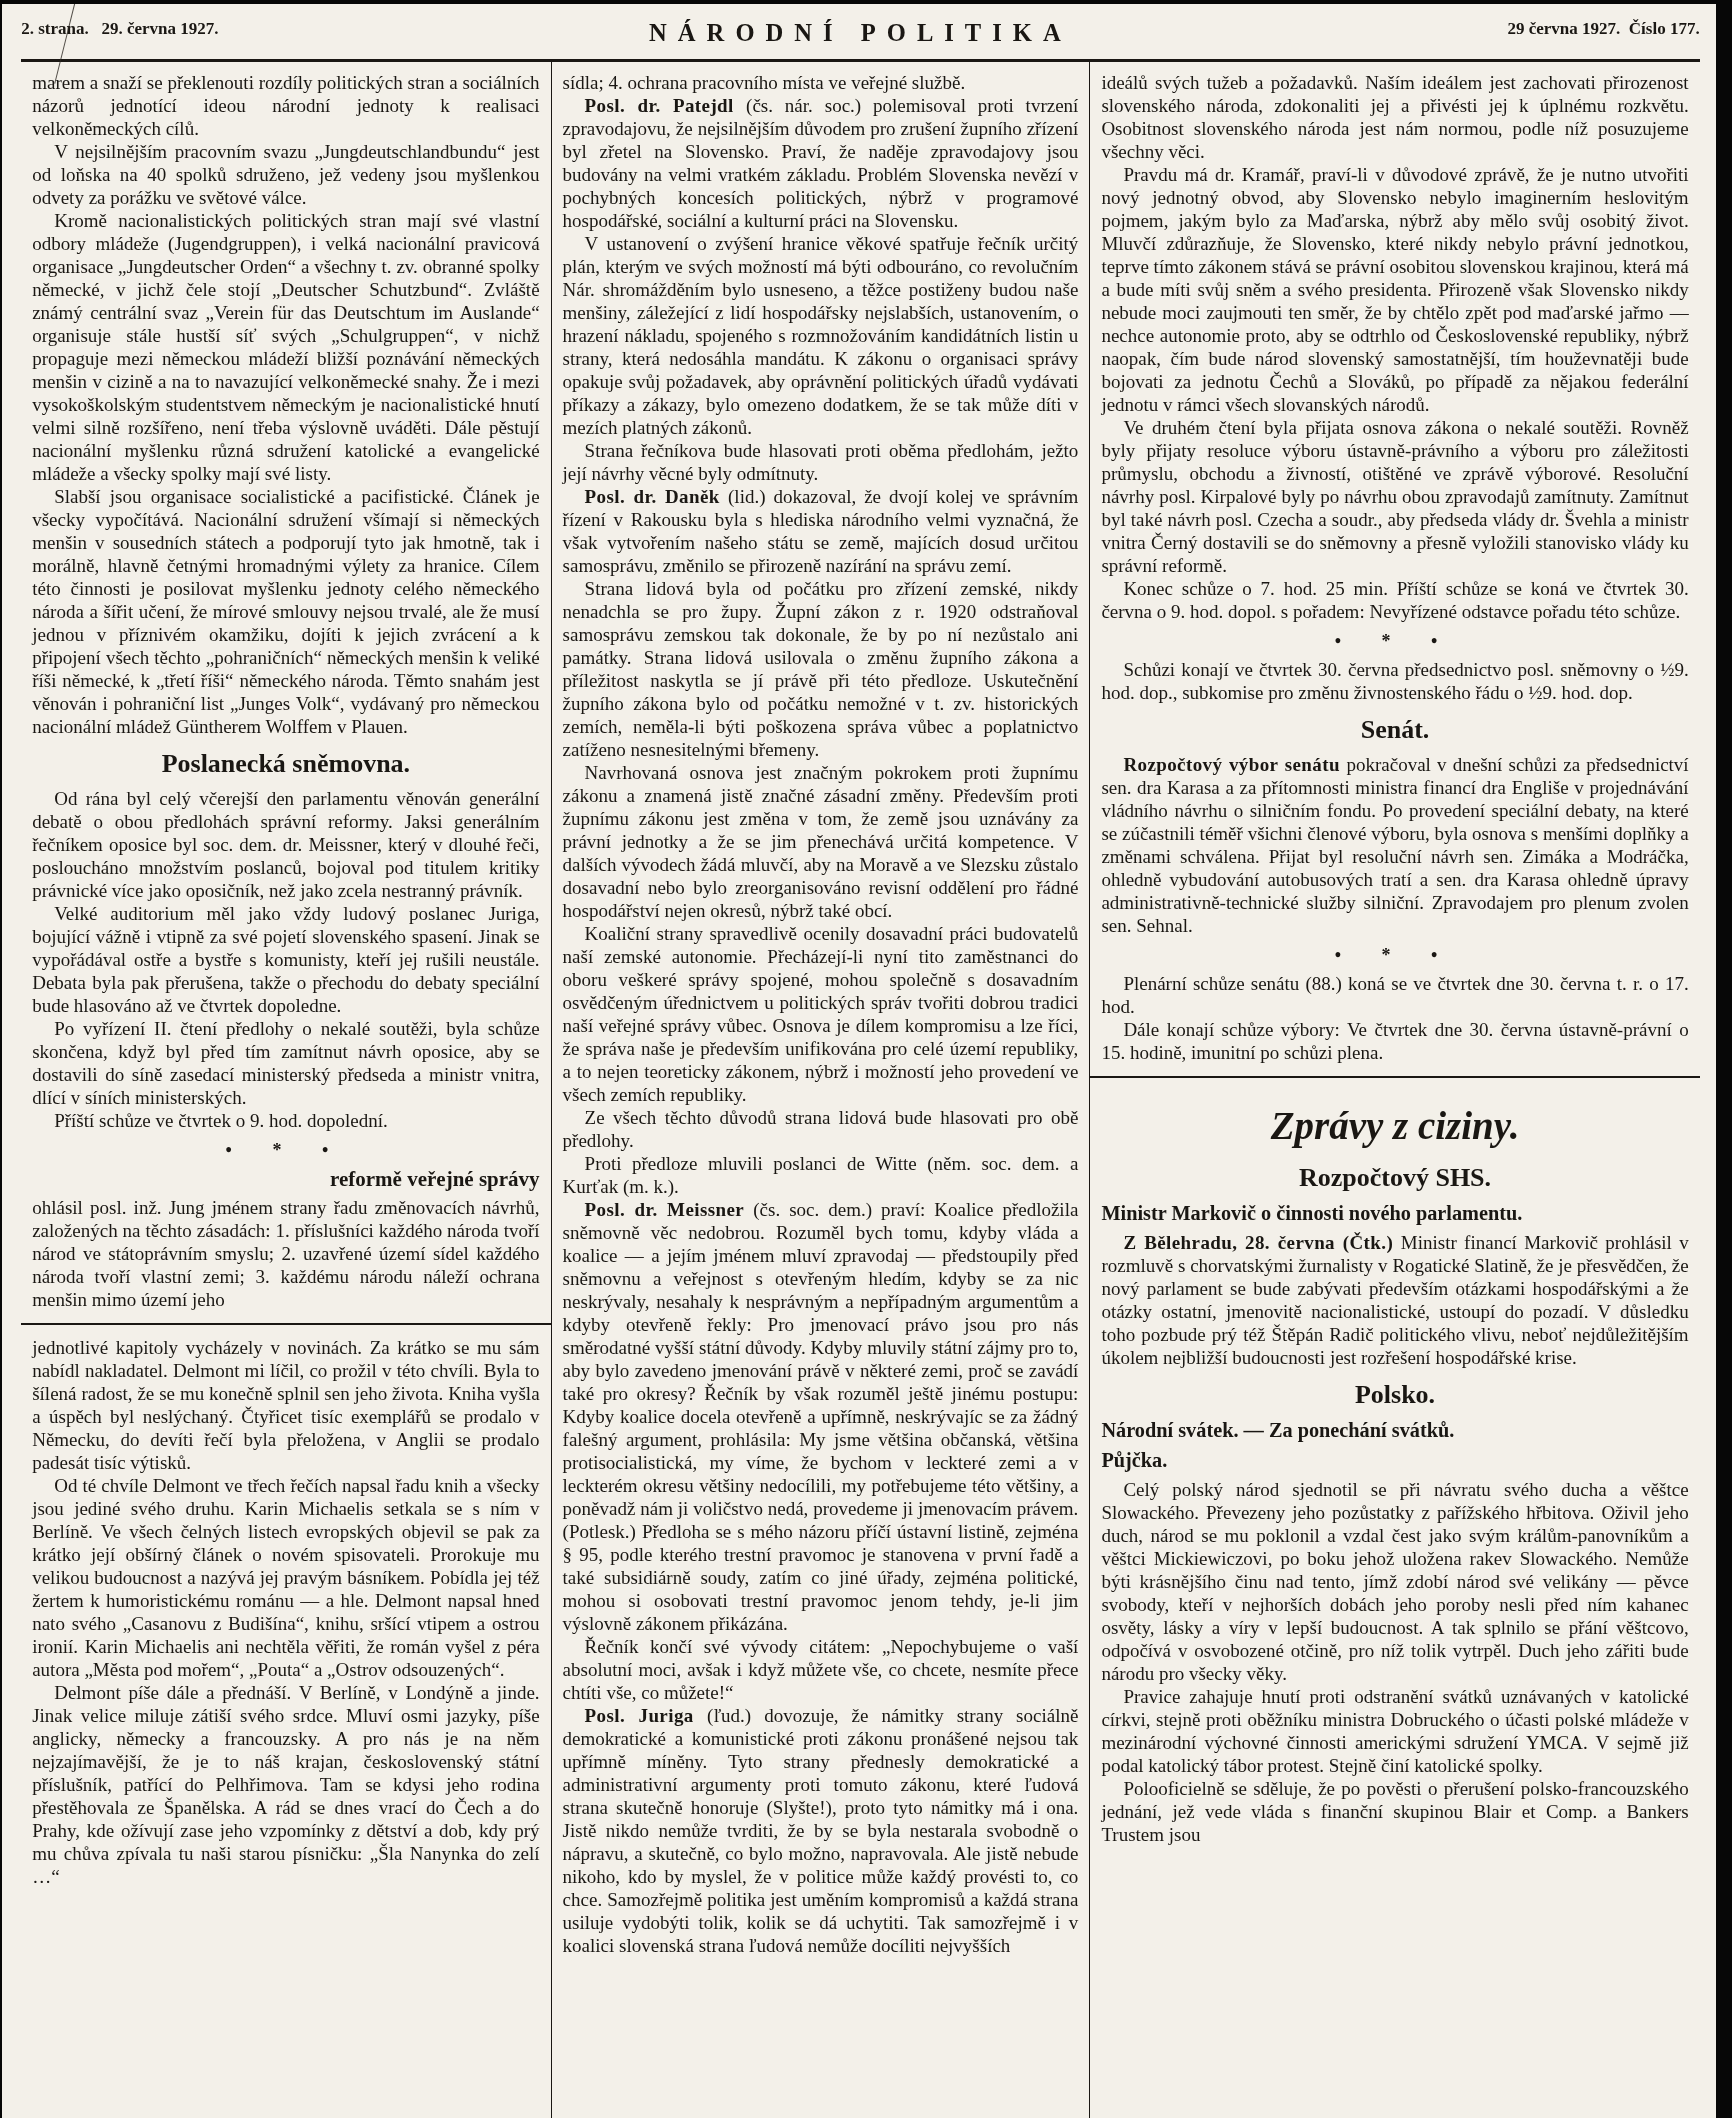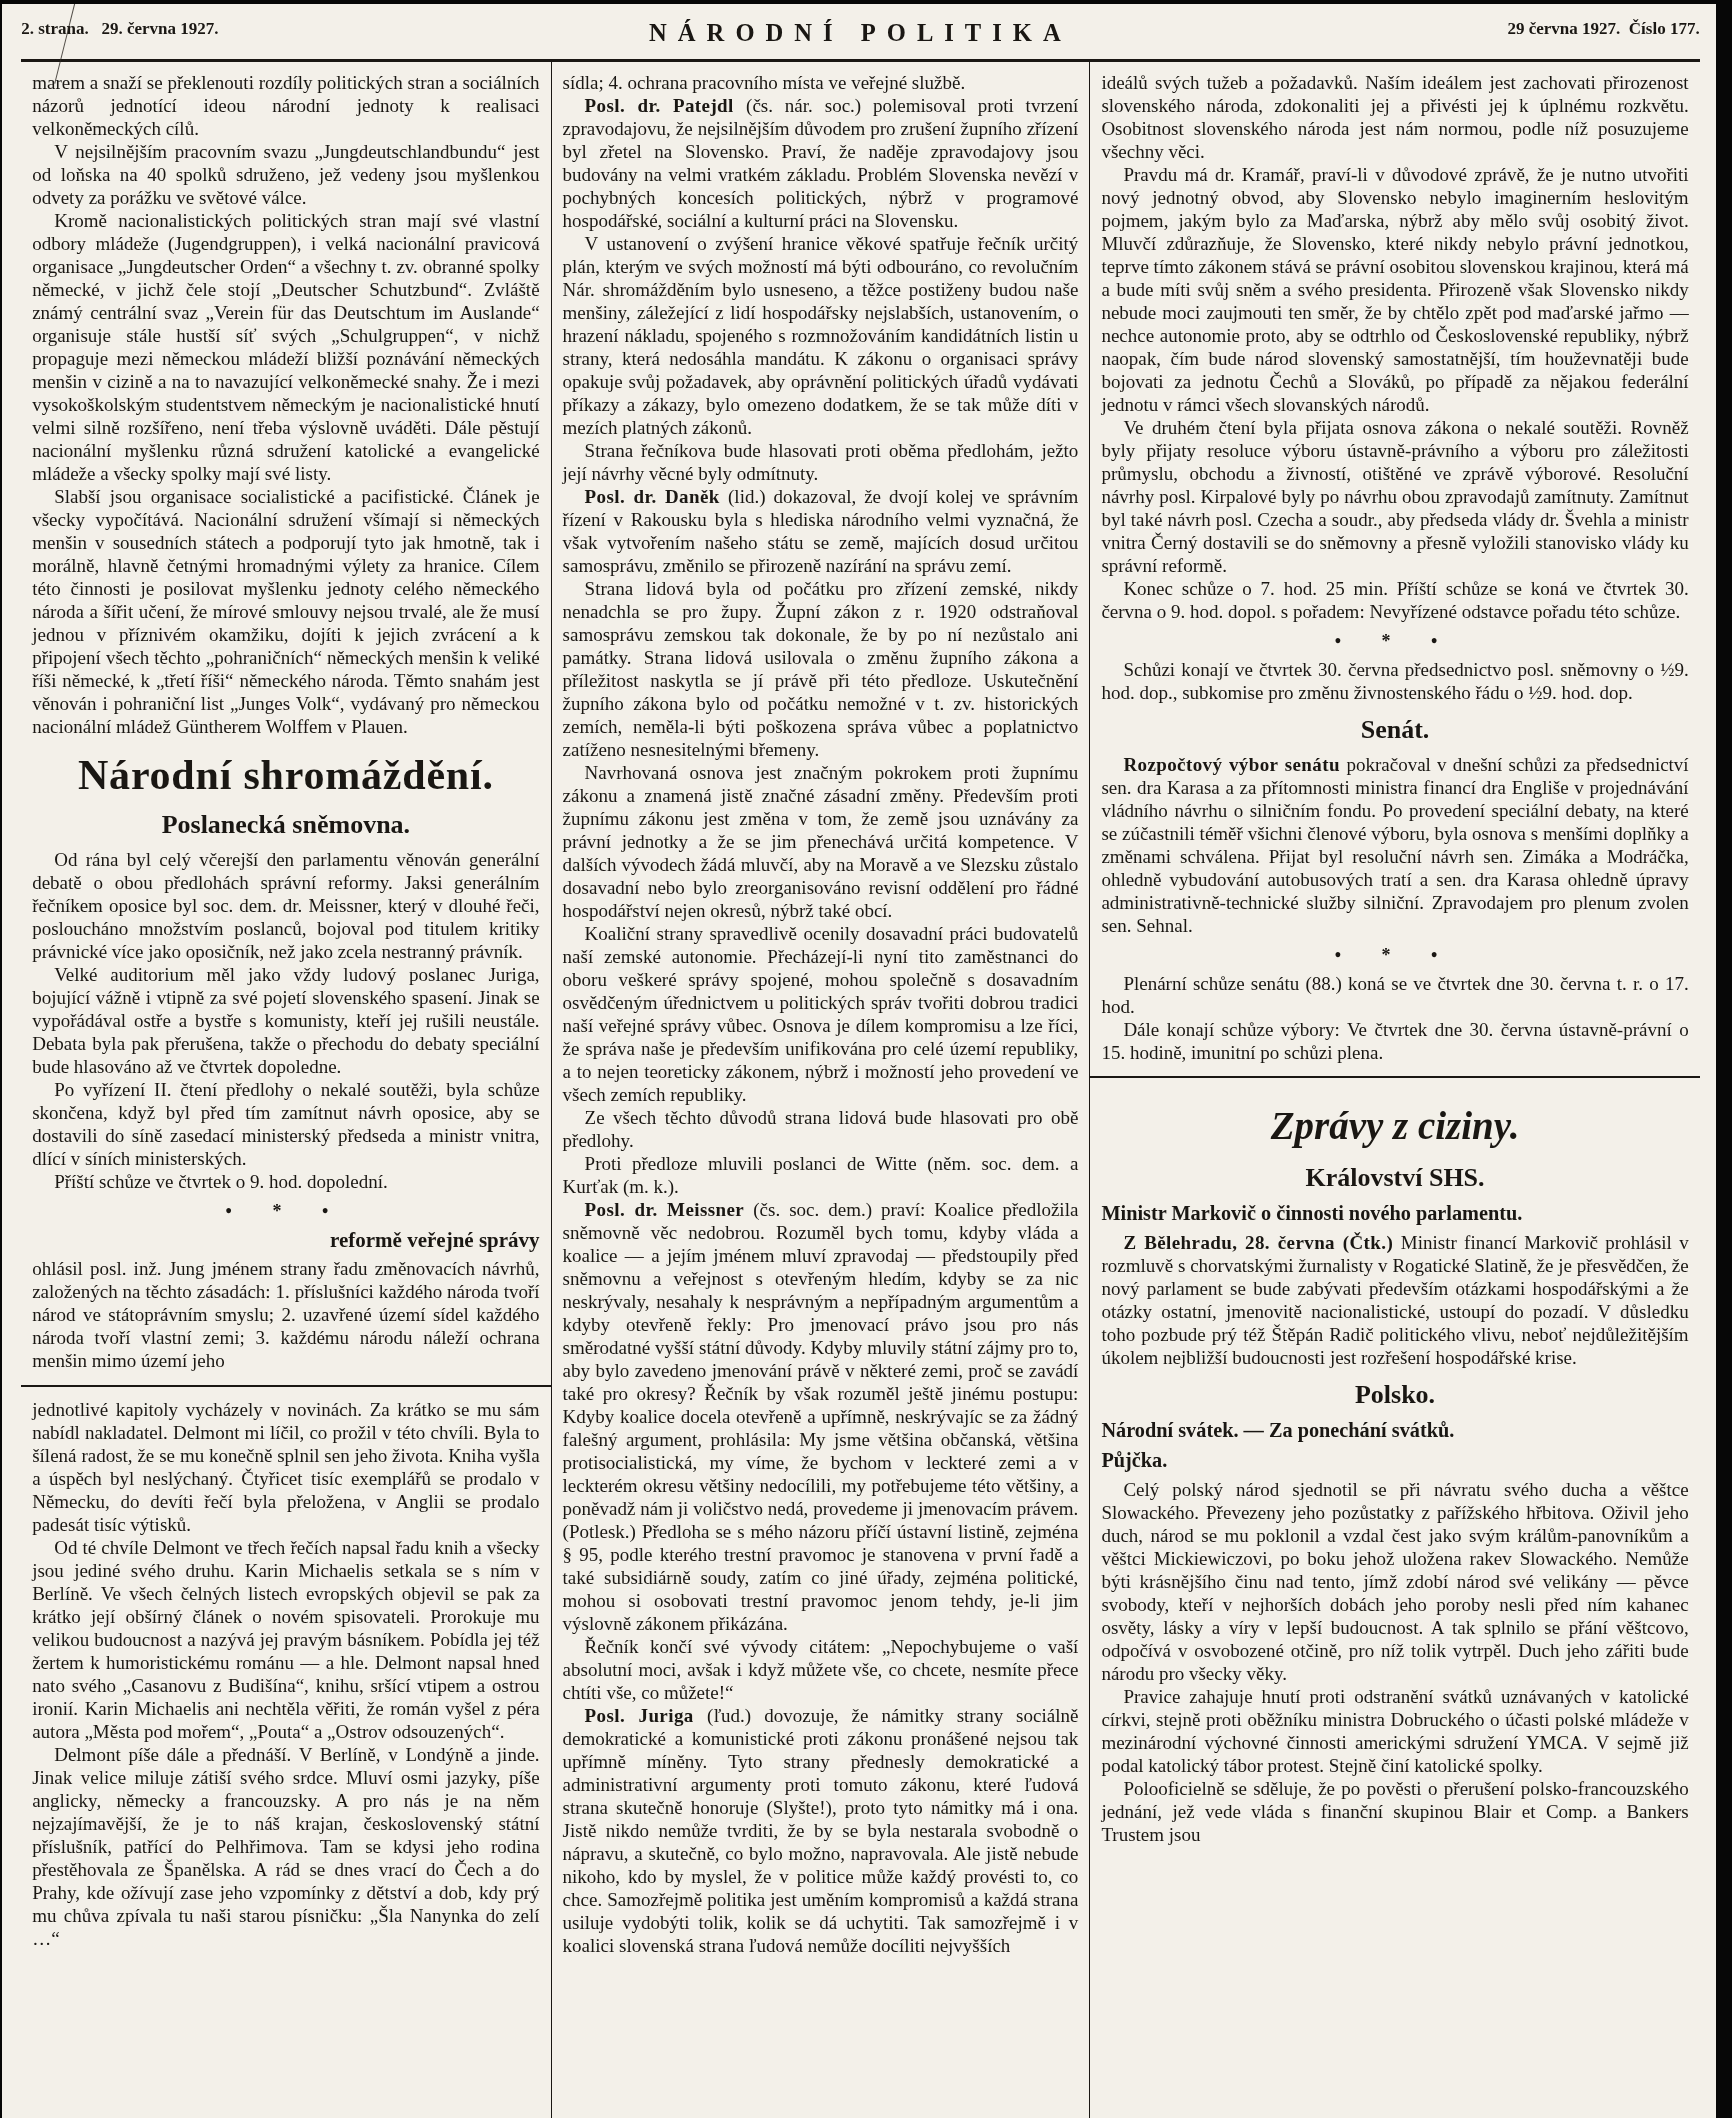--- a/index.html
+++ b/index.html
@@ -83,21 +83,20 @@
       <div class="mh-left">2. strana.   29. června 1927.</div>
       <div class="mh-center">NÁRODNÍ POLITIKA</div>
       <div class="mh-right">29 června 1927.  Číslo 177.</div>
     </header>
     <main class="cols">
       <section class="col col1">
           <div class="blk blk-p noindent">marem a snaží se překlenouti rozdíly politických stran a sociálních názorů jednotící ideou národní jednoty k realisaci velkoněmeckých cílů.</div>
           <div class="blk blk-p">V nejsilnějším pracovním svazu „Jungdeutschlandbundu“ jest od loňska na 40 spolků sdruženo, jež vedeny jsou myšlenkou odvety za porážku ve světové válce.</div>
           <div class="blk blk-p">Kromě nacionalistických politických stran mají své vlastní odbory mládeže (Jugendgruppen), i velká nacionální pravicová organisace „Jungdeutscher Orden“ a všechny t. zv. obranné spolky německé, v jichž čele stojí „Deutscher Schutzbund“. Zvláště známý centrální svaz „Verein für das Deutschtum im Auslande“ organisuje stále hustší síť svých „Schulgruppen“, v nichž propaguje mezi německou mládeží bližší poznávání německých menšin v cizině a na to navazující velkoněmecké snahy. Že i mezi vysokoškolským studentstvem německým je nacionalistické hnutí velmi silně rozšířeno, není třeba výslovně uváděti. Dále pěstují nacionální myšlenku různá sdružení katolické a evangelické mládeže a všecky spolky mají své listy.</div>
           <div class="blk blk-p">Slabší jsou organisace socialistické a pacifistické. Článek je všecky vypočítává. Nacionální sdružení všímají si německých menšin v sousedních státech a podporují tyto jak hmotně, tak i morálně, hlavně četnými hromadnými výlety za hranice. Cílem této činnosti je posilovat myšlenku jednoty celého německého národa a šířit učení, že mírové smlouvy nejsou trvalé, ale že musí jednou v příznivém okamžiku, dojíti k jejich zvrácení a k připojení všech těchto „pohraničních“ německých menšin k veliké říši německé, k „třetí říši“ německého národa. Těmto snahám jest věnován i pohraniční list „Junges Volk“, vydávaný pro německou nacionální mládež Güntherem Wolffem v Plauen.</div>
-          <div class="blk blk-h1">Národní shromáždění.</div>
           <div class="blk blk-h2">Poslanecká sněmovna.</div>
           <div class="blk blk-p">Od rána byl celý včerejší den parlamentu věnován generální debatě o obou předlohách správní reformy. Jaksi generálním řečníkem oposice byl soc. dem. dr. Meissner, který v dlouhé řeči, posloucháno množstvím poslanců, bojoval pod titulem kritiky právnické více jako oposičník, než jako zcela nestranný právník.</div>
           <div class="blk blk-p">Velké auditorium měl jako vždy ludový poslanec Juriga, bojující vážně i vtipně za své pojetí slovenského spasení. Jinak se vypořádával ostře a bystře s komunisty, kteří jej rušili neustále. Debata byla pak přerušena, takže o přechodu do debaty speciální bude hlasováno až ve čtvrtek dopoledne.</div>
           <div class="blk blk-p">Po vyřízení II. čtení předlohy o nekalé soutěži, byla schůze skončena, když byl před tím zamítnut návrh oposice, aby se dostavili do síně zasedací ministerský předseda a ministr vnitra, dlící v síních ministerských.</div>
           <div class="blk blk-p">Příští schůze ve čtvrtek o 9. hod. dopolední.</div>
           <div class="blk blk-stars">• * •</div>
           <div class="blk blk-center">reformě veřejné správy</div>
           <div class="blk blk-p noindent">ohlásil posl. inž. Jung jménem strany řadu změnovacích návrhů, založených na těchto zásadách: 1. příslušníci každého národa tvoří národ ve státoprávním smyslu; 2. uzavřené území sídel každého národa tvoří vlastní zemi; 3. každému národu náleží ochrana menšin mimo území jeho</div>
           <div class="blk blk-rule"></div>
           <div class="blk blk-p noindent">jednotlivé kapitoly vycházely v novinách. Za krátko se mu sám nabídl nakladatel. Delmont mi líčil, co prožil v této chvíli. Byla to šílená radost, že se mu konečně splnil sen jeho života. Kniha vyšla a úspěch byl neslýchaný. Čtyřicet tisíc exemplářů se prodalo v Německu, do devíti řečí byla přeložena, v Anglii se prodalo padesát tisíc výtisků.</div>
@@ -126,21 +125,21 @@
           <div class="blk blk-p">Konec schůze o 7. hod. 25 min. Příští schůze se koná ve čtvrtek 30. června o 9. hod. dopol. s pořadem: Nevyřízené odstavce pořadu této schůze.</div>
           <div class="blk blk-stars">• * •</div>
           <div class="blk blk-p">Schůzi konají ve čtvrtek 30. června předsednictvo posl. sněmovny o ½9. hod. dop., subkomise pro změnu živnostenského řádu o ½9. hod. dop.</div>
           <div class="blk blk-h2">Senát.</div>
           <div class="blk blk-p"><span class="lead">Rozpočtový výbor senátu </span>pokračoval v dnešní schůzi za předsednictví sen. dra Karasa a za přítomnosti ministra financí dra Engliše v projednávání vládního návrhu o silničním fondu. Po provedení speciální debaty, na které se zúčastnili téměř všichni členové výboru, byla osnova s menšími doplňky a změnami schválena. Přijat byl resoluční návrh sen. Zimáka a Modráčka, ohledně vybudování autobusových tratí a sen. dra Karasa ohledně úpravy administrativně-technické služby silniční. Zpravodajem pro plenum zvolen sen. Sehnal.</div>
           <div class="blk blk-stars">• * •</div>
           <div class="blk blk-p">Plenární schůze senátu (88.) koná se ve čtvrtek dne 30. června t. r. o 17. hod.</div>
           <div class="blk blk-p">Dále konají schůze výbory: Ve čtvrtek dne 30. června ústavně-právní o 15. hodině, imunitní po schůzi plena.</div>
           <div class="blk blk-rule"></div>
           <div class="blk blk-h1i">Zprávy z ciziny.</div>
-          <div class="blk blk-h2">Království SHS.</div>
+          <div class="blk blk-h2">Rozpočtový SHS.</div>
           <div class="blk blk-h3">Ministr Markovič o činnosti nového parlamentu.</div>
           <div class="blk blk-p"><span class="lead">Z Bělehradu, 28. června (Čtk.) </span>Ministr financí Markovič prohlásil v rozmluvě s chorvatskými žurnalisty v Rogatické Slatině, že je přesvědčen, že nový parlament se bude zabývati především otázkami hospodářskými a že otázky ostatní, jmenovitě nacionalistické, ustoupí do pozadí. V důsledku toho pozbude prý též Štěpán Radič politického vlivu, neboť nejdůležitějším úkolem nejbližší budoucnosti jest rozřešení hospodářské krise.</div>
           <div class="blk blk-h2">Polsko.</div>
           <div class="blk blk-h3">Národní svátek. — Za ponechání svátků.</div>
           <div class="blk blk-h3">Půjčka.</div>
           <div class="blk blk-p">Celý polský národ sjednotil se při návratu svého ducha a věštce Slowackého. Převezeny jeho pozůstatky z pařížského hřbitova. Oživil jeho duch, národ se mu poklonil a vzdal čest jako svým králům-panovníkům a věštci Mickiewiczovi, po boku jehož uložena rakev Slowackého. Nemůže býti krásnějšího činu nad tento, jímž zdobí národ své velikány — pěvce svobody, kteří v nejhorších dobách jeho poroby nesli před ním kahanec osvěty, lásky a víry v lepší budoucnost. A tak splnilo se přání věštcovo, odpočívá v osvobozené otčině, pro níž tolik vytrpěl. Duch jeho zářiti bude národu pro všecky věky.</div>
           <div class="blk blk-p">Pravice zahajuje hnutí proti odstranění svátků uznávaných v katolické církvi, stejně proti oběžníku ministra Dobruckého o účasti polské mládeže v mezinárodní výchovné činnosti americkými sdružení YMCA. V sejmě již podal katolický tábor protest. Stejně činí katolické spolky.</div>
           <div class="blk blk-p">Polooficielně se sděluje, že po pověsti o přerušení polsko-francouzského jednání, jež vede vláda s finanční skupinou Blair et Comp. a Bankers Trustem jsou</div>
         </section>
     </main>

